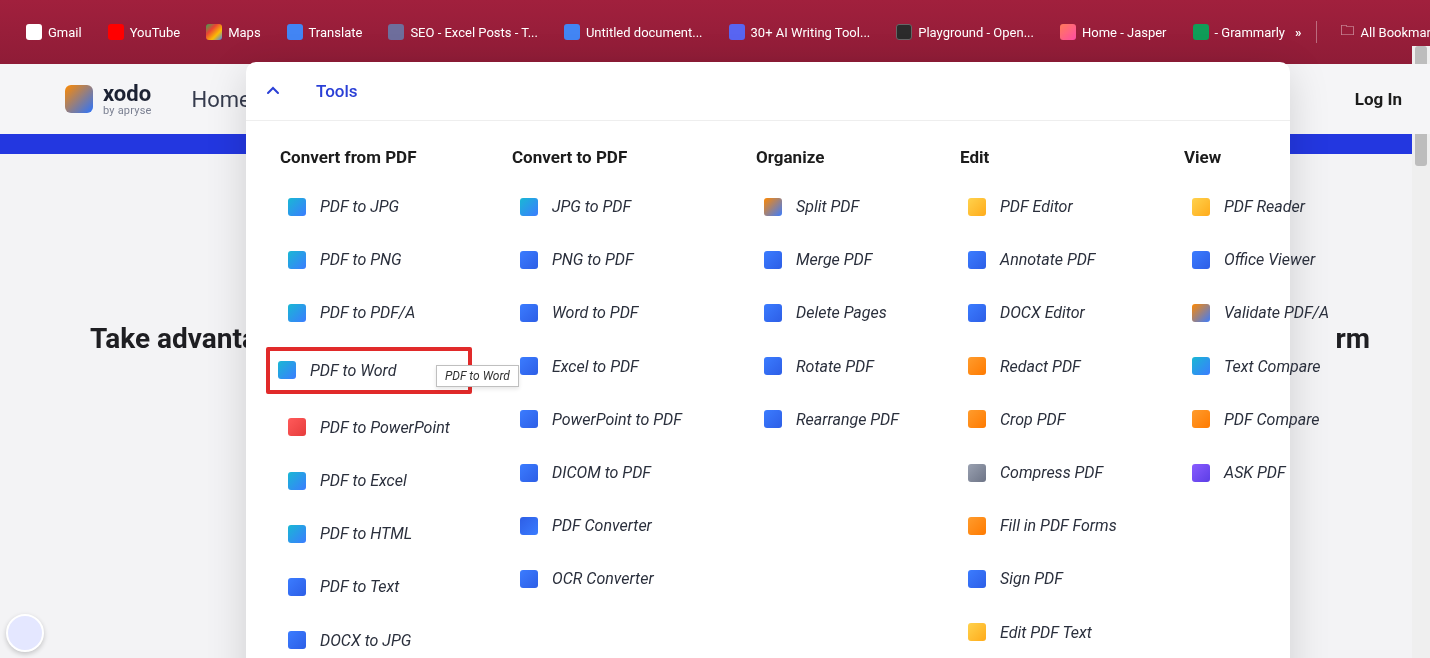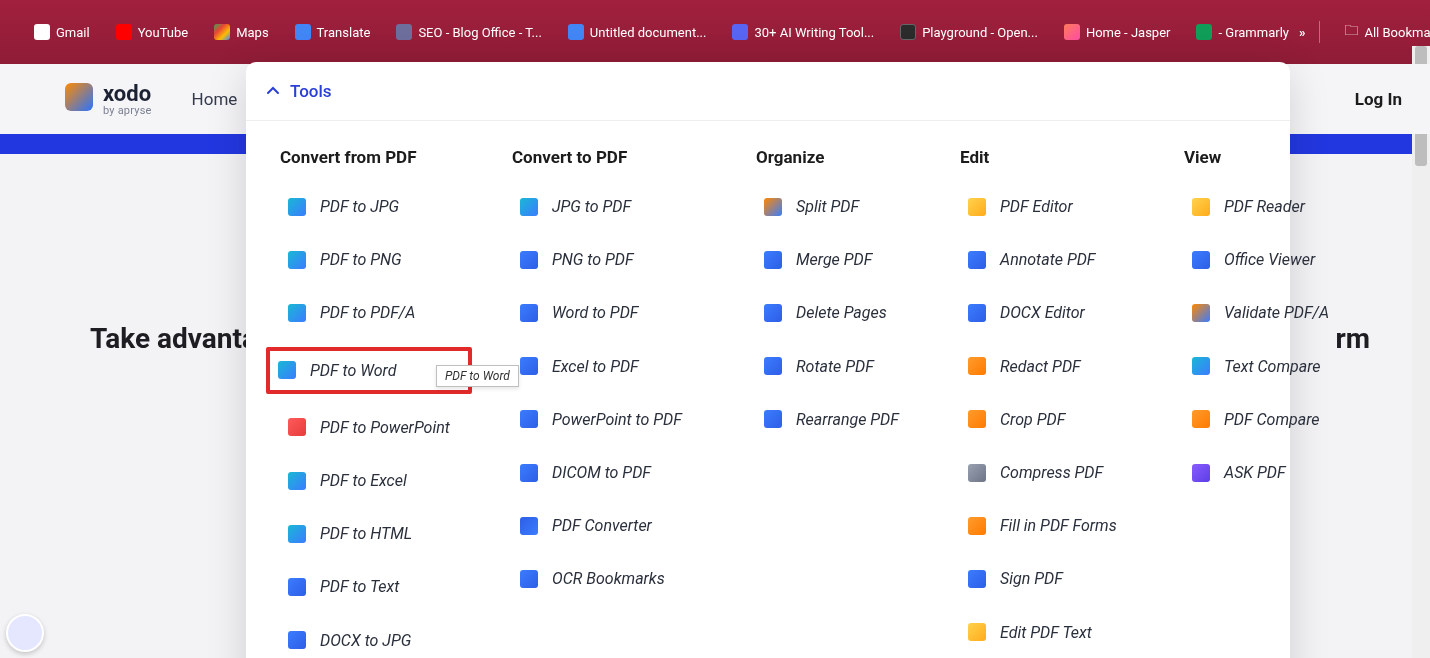--- a/index.html
+++ b/index.html
@@ -11,21 +11,21 @@
     overflow: hidden;
     position: relative;
   }
 
   
   .bookmarks-bar {
     background: linear-gradient(#a1203d,#8f1c37);
     height: 64px;
     display: flex;
     align-items: center;
-    padding: 0 24px;
+    padding: 0 16px;
     color: #fff;
     font-size: 13px;
     justify-content: space-between;
   }
   .bk-left { display: flex; align-items: center; gap: 6px; }
   .bk-item {
     display: flex;
     align-items: center;
     gap: 6px;
     padding: 4px 10px;
@@ -45,32 +45,32 @@
   .page-header {
     height: 70px;
     background: #f5f5f7;
     display: flex;
     align-items: center;
     padding: 0 28px;
     gap: 40px;
     position: relative;
     z-index: 1;
   }
-  .brand { display:flex; gap:10px;padding-left:37px; }
+  .brand { display:flex; align-items:center; gap:10px;padding-left:37px; }
   .brand-logo {
     width:28px;height:28px;border-radius:6px;
     background: linear-gradient(135deg,#ff8a00,#2a73ff);
     position:relative;
   }
   .brand-text { line-height:1; }
   .brand-text .main { font-weight:700; font-size:22px; color:#1c2233; }
   .brand-text .sub { font-size:11px; color:#7b8092; letter-spacing:0.2px; }
 
   .nav-item {
-    font-size:17px; color:#353b4d; cursor:pointer;
+    font-size:22px; color:#353b4d; cursor:pointer;
   }
 
   .login {
     margin-left:auto; font-weight:700; font-size:17px; color:#1c1c1c; cursor:pointer;
   }
 
   
   .blue-stripe {
     position:absolute; left:0; right:18px; top:116px; height:38px;
     background:#2337e0;
@@ -98,21 +98,21 @@
     position:absolute;
     left:246px; top:62px;
     width:1044px;
     background:#fff;
     border-radius:10px;
     box-shadow:0 10px 40px rgba(0,0,0,0.15);
     padding: 0 0 18px 0;
     z-index:10;
   }
   .mega-top {
-    display:flex; align-items:center; gap:6px;
+    display:flex; align-items:center; gap:32px;
     padding:18px 22px 18px 16px;
     border-bottom:1px solid #eee;
     color:#2a3fd6; font-size:17px; font-weight:500;
   }
   .mega-top .up {
     width:22px;height:22px; border-radius:50%;
     display:flex;align-items:center;justify-content:center;
   }
   .mega-cols {
     display:flex;
@@ -208,21 +208,21 @@
     <div class="bk-item">
         <span class="bk-ico sq-maps"></span>
         <span>Maps</span>
       </div>
     <div class="bk-item">
         <span class="bk-ico sq-trans"></span>
         <span>Translate</span>
       </div>
     <div class="bk-item">
         <span class="bk-ico sq-cloud"></span>
-        <span>SEO - Blog Office - T...</span>
+        <span>SEO - Excel Posts - T...</span>
       </div>
     <div class="bk-item">
         <span class="bk-ico sq-doc"></span>
         <span>Untitled document...</span>
       </div>
     <div class="bk-item">
         <span class="bk-ico sq-d"></span>
         <span>30+ AI Writing Tool...</span>
       </div>
     <div class="bk-item">
@@ -352,21 +352,21 @@
       <div class="tool">
           <span class="tico c-blue"></span>
           <span>DICOM to PDF</span>
         </div>
       <div class="tool">
           <span class="tico c-blue2"></span>
           <span>PDF Converter</span>
         </div>
       <div class="tool">
           <span class="tico c-blue"></span>
-          <span>OCR Bookmarks</span>
+          <span>OCR Converter</span>
         </div>
     </div>
 
     <div class="col">
       <h4>Organize</h4>
       <div class="tool">
           <span class="tico c-mix"></span>
           <span>Split PDF</span>
         </div>
       <div class="tool">

